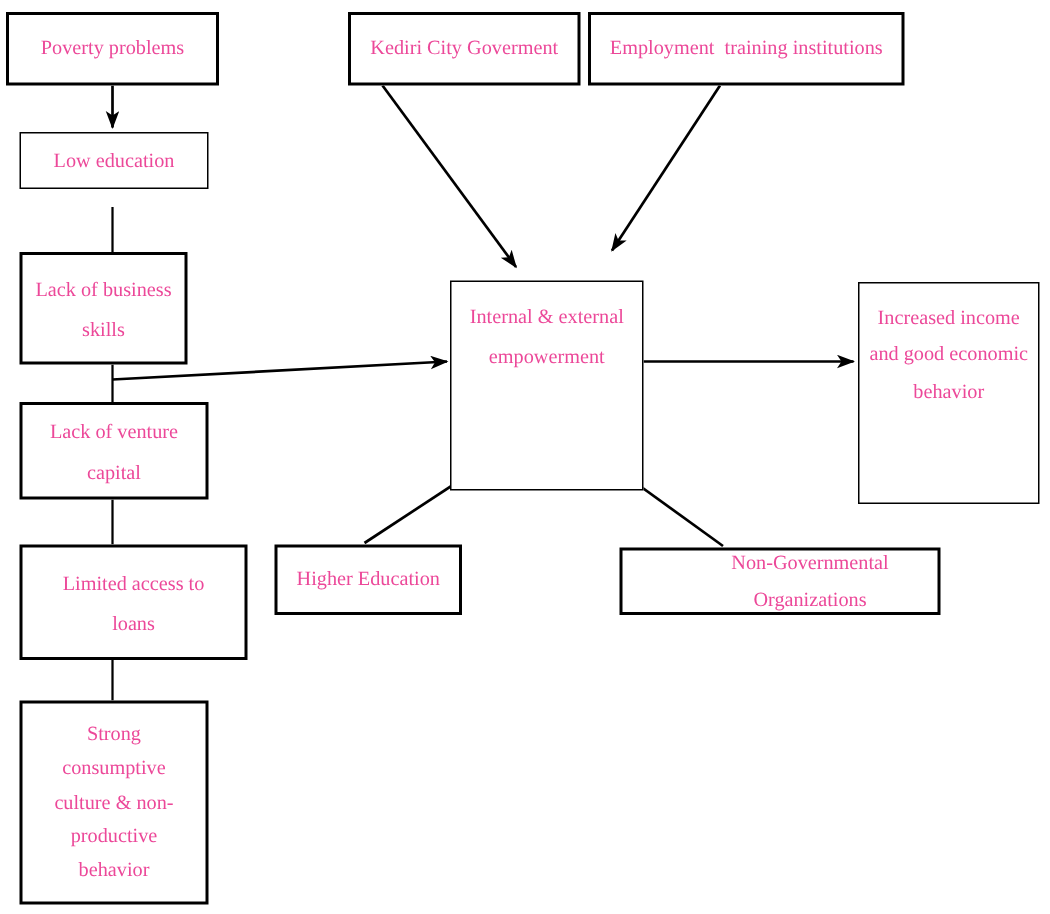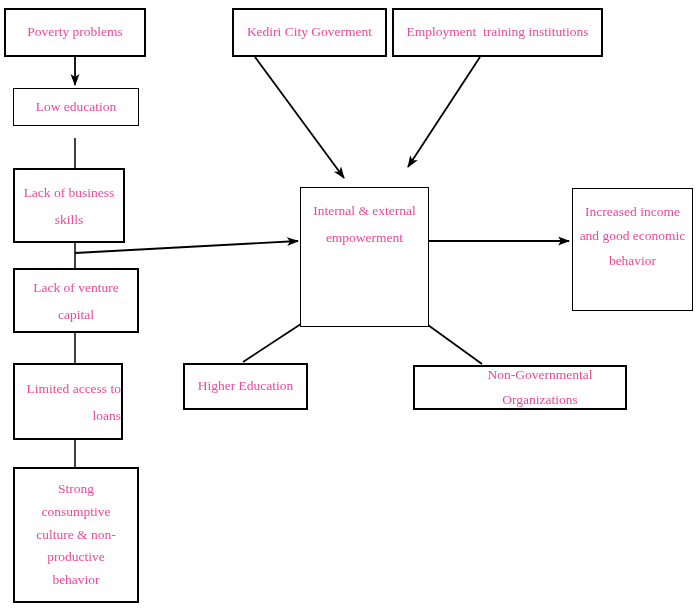--- a/index.html
+++ b/index.html
@@ -23,28 +23,28 @@
     text-align:center;
     font-size:13.5px;
     line-height:1.85;
   }
   .lbl{white-space:pre-wrap;display:block;width:100%;}
   
   .b-poverty {left:4px;  top:8px;  width:142px;height:49px;border-width:2.5px;}
   .b-lowed   {left:13px; top:88px; width:126px;height:38px;border-width:1.5px;}
   .b-biz     {left:13px; top:168px;width:112px;height:75px;border-width:2px;  line-height:2;}
   .b-vent    {left:13px; top:268px;width:126px;height:65px;border-width:2px;  line-height:2;}
-  .b-loan    {left:13px; top:363px;width:110px;height:77px;border-width:2.5px;line-height:2;text-align:right;}
+  .b-loan    {left:13px; top:363px;width:152px;height:77px;border-width:2.5px;line-height:2;}
   .b-strong  {left:13px; top:467px;width:126px;height:136px;border-width:2px; line-height:1.7;}
   
   .b-kediri  {left:192px;top:8px;  width:155px;height:49px;border-width:2px;margin-left:40px;}
   .b-emp     {left:392px;top:8px;  width:211px;height:49px;border-width:2px;align-items:center;}
   
   .b-center  {left:300px;top:187px;width:129px;height:140px;border-width:1.5px;line-height:2;  align-items:flex-start;padding-top:9px;}
-  .b-out     {left:572px;top:188px;width:121px;height:123px;border-width:1.5px;line-height:1.8;align-items:flex-start;padding-top:11px;}
+  .b-out     {left:572px;top:188px;width:121px;height:148px;border-width:1.5px;line-height:1.8;align-items:flex-start;padding-top:11px;}
   
   .b-high    {left:183px;top:363px;width:125px;height:47px;border-width:2.5px;}
   .b-ngo     {left:413px;top:365px;width:214px;height:45px;border-width:2.5px;padding-left:40px;}
 </style>
 </head>
 <body>
 
 <div class="canvas">
 
   <svg class="arrow-layer" width="700" height="609" viewBox="0 0 700 609" xmlns="http://www.w3.org/2000/svg">

